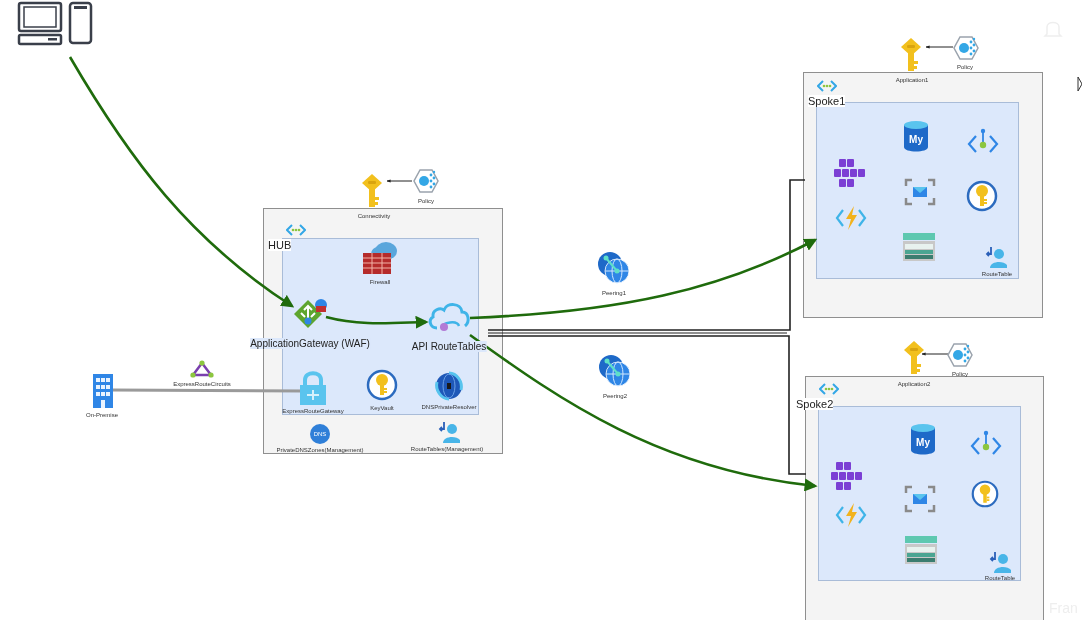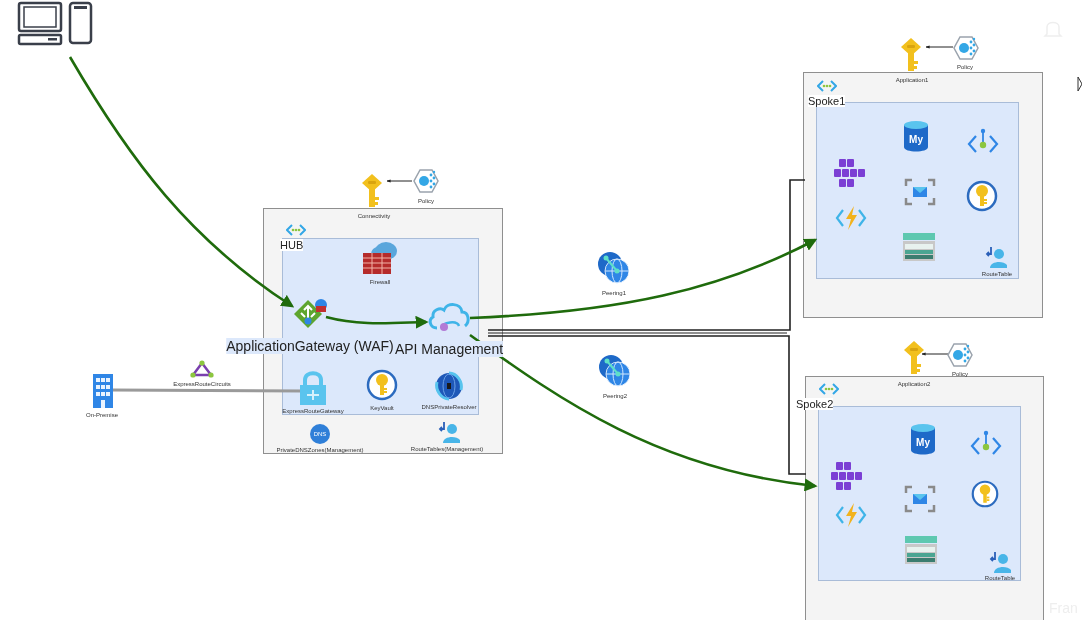--- a/index.html
+++ b/index.html
@@ -3,21 +3,21 @@
 <meta charset="utf-8">
 <style>
   html, body { margin:0; padding:0; background:#ffffff; }
   body { width:1082px; height:620px; position:relative; overflow:hidden;
          font-family:"Liberation Sans", sans-serif; color:#222; }
   .abs { position:absolute; }
   .box-outer { position:absolute; background:#f4f4f4; border:1px solid #8f8f8f; }
   .box-inner { position:absolute; background:#dce8fb; border:1px solid #a9bcd8; }
   .lbl { position:absolute; font-size:6px; color:#333; white-space:nowrap; transform:translateX(-50%); text-align:center; }
   .lbl-big { position:absolute; font-size:11px; color:#222; white-space:nowrap; background:#fff; line-height:12px; }
-  .lbl-mid { position:absolute; font-size:14px; color:#222; white-space:nowrap; transform:translateX(-50%); background:#dce8fb; }
+  .lbl-mid { position:absolute; font-size:10px; color:#222; white-space:nowrap; transform:translateX(-50%); background:#dce8fb; }
   .ico { position:absolute; }
   svg.wires { position:absolute; left:0; top:0; }
   .ghost { position:absolute; color:#eeeeee; font-size:14px; }
 </style>
 </head>
 <body>
 
 <div class="box-outer" style="left:263px;top:208px;width:238px;height:244px;"></div>
 <div class="box-inner" style="left:282px;top:238px;width:195px;height:175px;"></div>
 
@@ -109,21 +109,21 @@
 <div class="lbl" style="left:426px;top:198px">Policy</div>
 <div class="lbl" style="left:374px;top:213px">Connectivity</div>
 
 <svg class="ico" style="left:286px;top:224px" width="20" height="12" viewBox="0 0 20 12">
   <path d="M6,1 L1,6 L6,11" fill="none" stroke="#33a7e6" stroke-width="2"></path>
   <path d="M14,1 L19,6 L14,11" fill="none" stroke="#33a7e6" stroke-width="2"></path>
   <circle cx="7" cy="6" r="1.3" fill="#8cc63f"></circle>
     <circle cx="10" cy="6" r="1.3" fill="#8cc63f"></circle>
     <circle cx="13" cy="6" r="1.3" fill="#8cc63f"></circle>
 </svg>
-<div class="lbl-big" style="left:280px;top:239px">HUB</div>
+<div class="lbl-big" style="left:268px;top:239px">HUB</div>
 
 <svg class="ico" style="left:361px;top:239px" width="38" height="36" viewBox="0 0 38 36">
   <ellipse cx="25" cy="12" rx="11" ry="9" fill="#5aa6dc"></ellipse>
   <circle cx="17" cy="15" r="7" fill="#5aa6dc"></circle>
   <rect x="2" y="14" width="28" height="21" fill="#b52b2b"></rect>
   <g stroke="#f3b3a8" stroke-width="1">
       <line x1="2" y1="19" x2="30" y2="19"></line>
       <line x1="2" y1="24" x2="30" y2="24"></line>
       <line x1="2" y1="29" x2="30" y2="29"></line>
   <line x1="11" y1="14" x2="11" y2="35"></line>
@@ -139,21 +139,21 @@
   <circle cx="30" cy="8" r="6" fill="#2f86e6"></circle>
   <rect x="25" y="9" width="10" height="6" fill="#c23030"></rect>
 </svg>
 <div class="lbl-mid" style="left:310px;top:338px">ApplicationGateway (WAF)</div>
 
 <svg class="ico" style="left:427px;top:300px" width="44" height="34" viewBox="0 0 44 34">
   <path d="M10,28 C3,28 1,20 6,17 C5,10 13,7 17,10 C20,2 34,3 35,12 C42,12 43,22 38,26" fill="none" stroke="#3fb4e8" stroke-width="3"></path>
   <path d="M14,28 C16,22 30,20 32,26" fill="none" stroke="#3fb4e8" stroke-width="2.5"></path>
   <circle cx="17" cy="27" r="4" fill="#b37bd6"></circle>
 </svg>
-<div class="lbl-mid" style="left:449px;top:341px">API Management</div>
+<div class="lbl-mid" style="left:449px;top:341px">API RouteTables</div>
 
 <svg class="ico" style="left:298px;top:370px" width="30" height="36" viewBox="0 0 30 36">
   <path d="M7,16 L7,10 C7,1 23,1 23,10 L23,16" fill="none" stroke="#5ac4ee" stroke-width="4"></path>
   <rect x="2" y="15" width="26" height="20" fill="#5ac4ee"></rect>
   <path d="M9,25 L14,25 M21,25 L16,25 M15,20 L15,30" stroke="#fff" stroke-width="1.5"></path>
 </svg>
 <div class="lbl" style="left:313px;top:408px">ExpressRouteGateway</div>
 
 <svg class="ico" style="left:366px;top:369px" width="32" height="32" viewBox="0 0 32 32">
   <circle cx="16" cy="16" r="14" fill="#fff" stroke="#2c6bbf" stroke-width="2.5"></circle>

